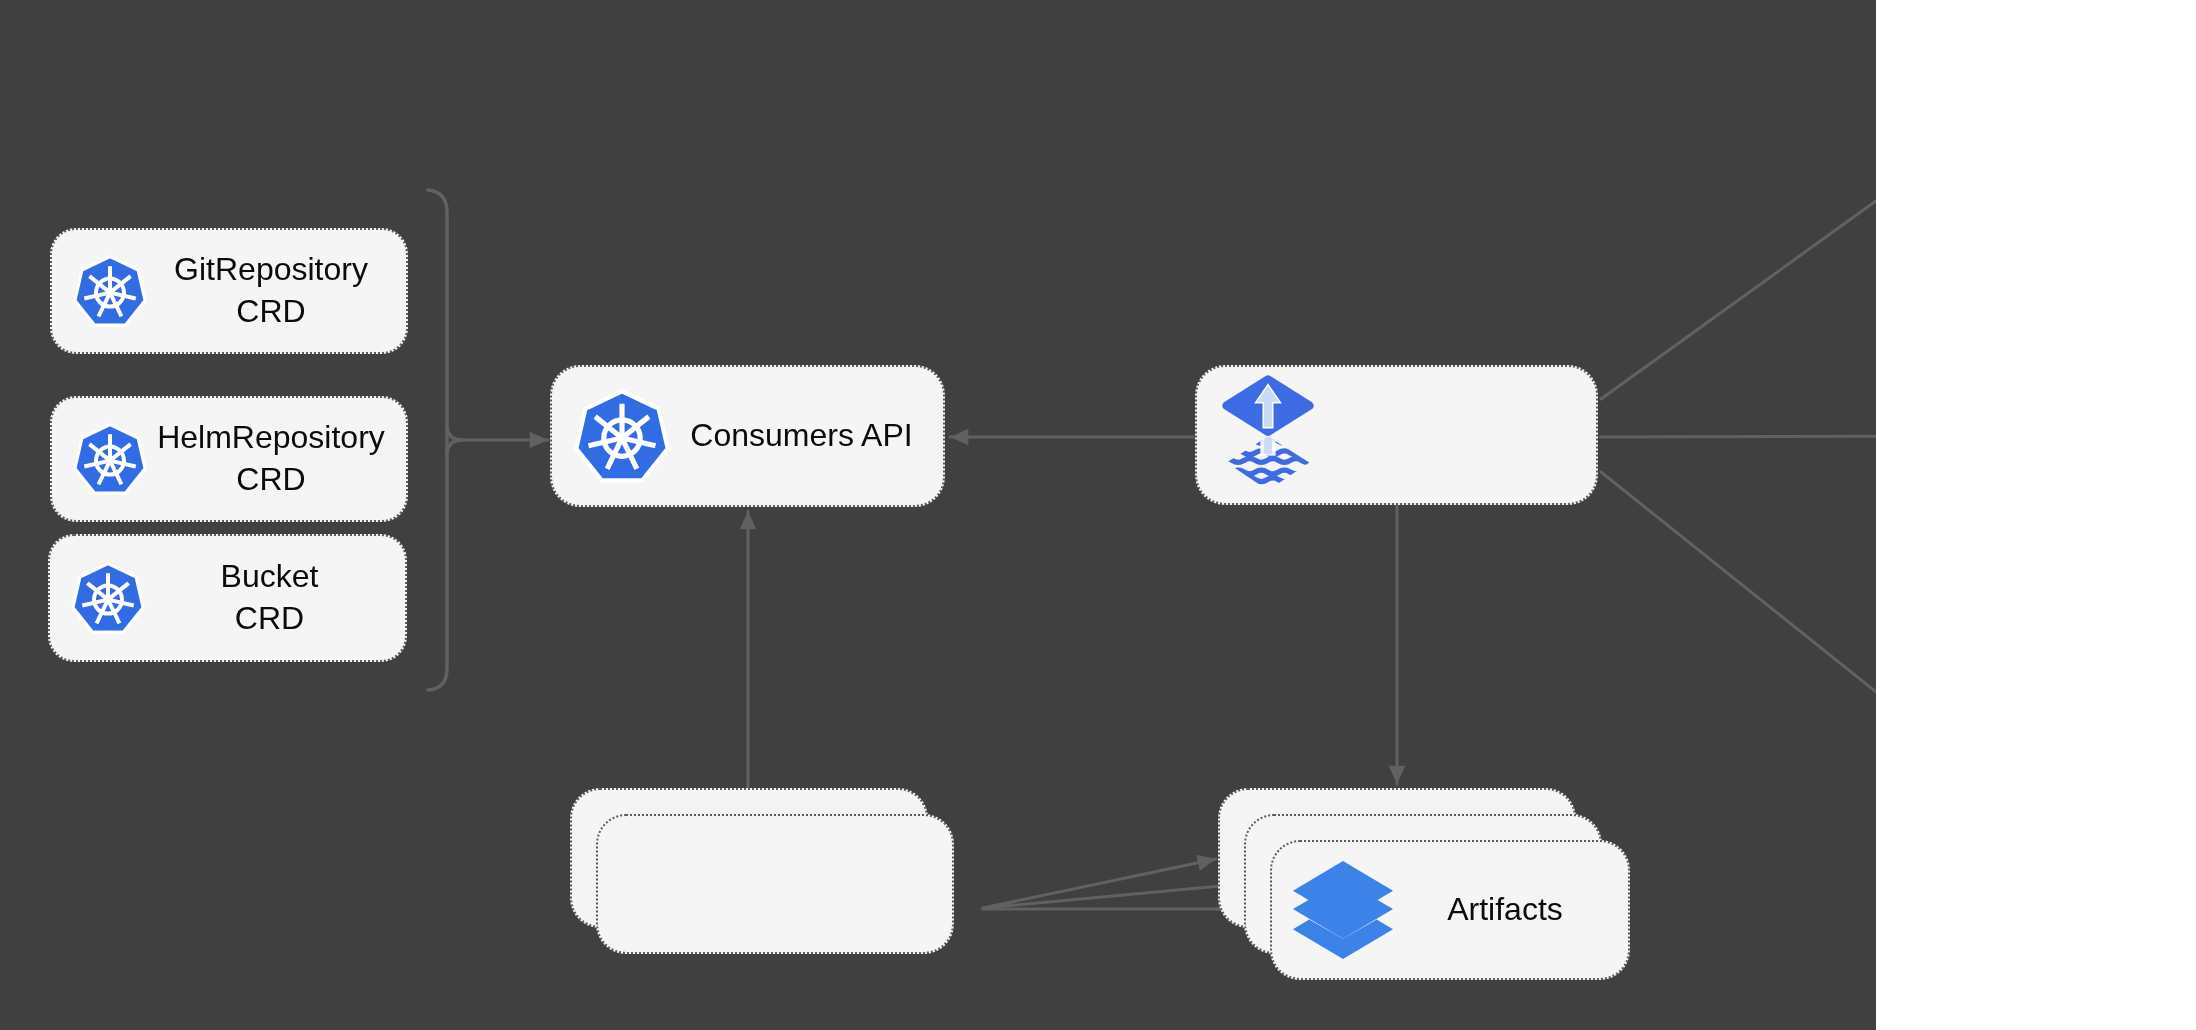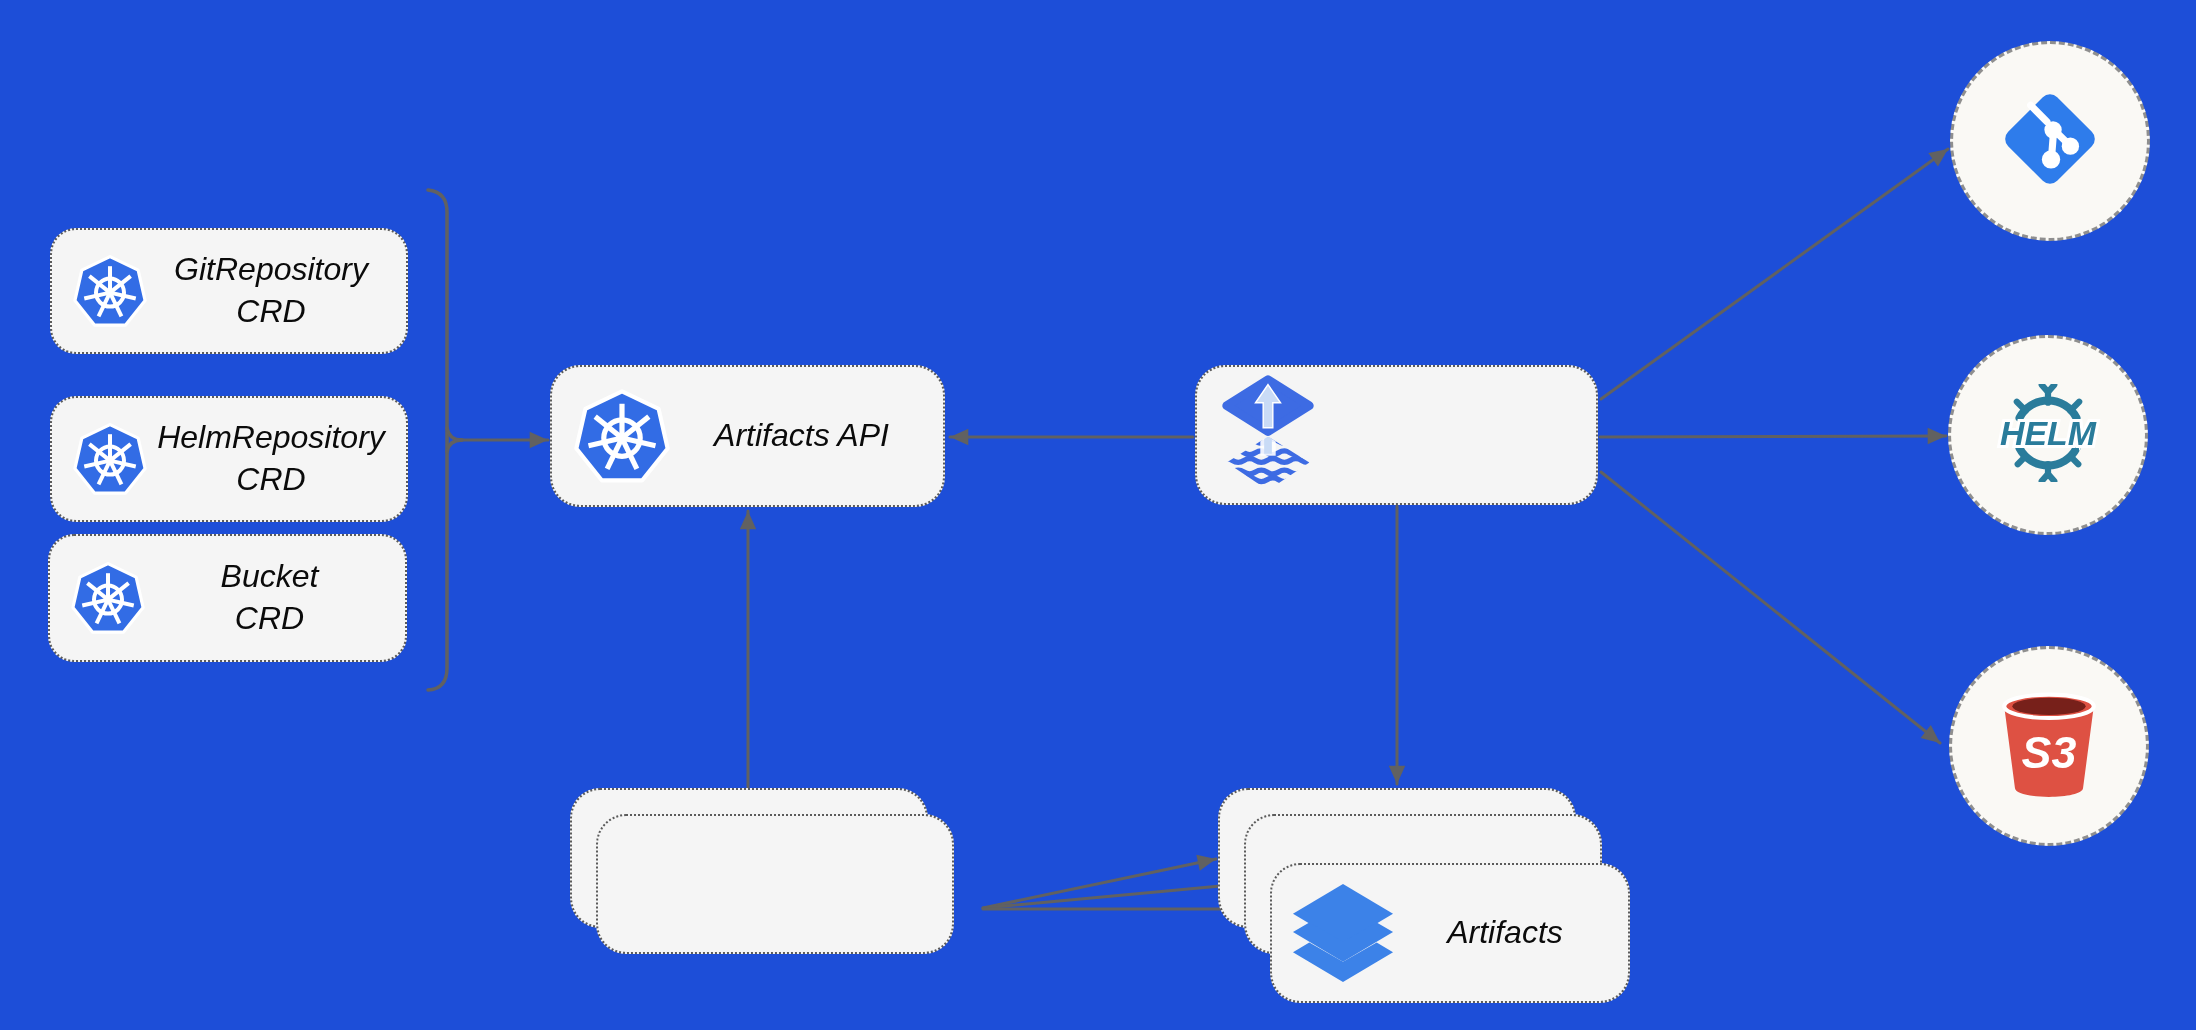--- a/index.html
+++ b/index.html
@@ -1,22 +1,21 @@
 <!DOCTYPE html>
 <html style="--kubernetes-blue: #326CE5; --flux-blue: #3D6BE3; --layers-blue: #3C82E8; --git-blue: #2E7CEB; --helm-teal: #2A7C9B; --s3-red: #DE5143; --s3-dark-red: #77201A; --node-fill: #F5F5F5; --node-border: #5B5B5B; --circle-fill: #FAF9F5; --circle-border: #8F8F8F; --edge-color: #616161;"><head>
 <meta charset="utf-8">
 <style>
   html,body{margin:0;padding:0;background:#ffffff;}
   .canvas{
     position:relative;
-    width:2196px;height:1030px;
-    background:#1d4ed8;
+    width:1876px;height:1030px;
+    background:#404040;
     font-family:"Liberation Sans", sans-serif;
     overflow:hidden;
-    font-style:italic;
   }
   svg.edges{position:absolute;left:0;top:0;width:2196px;height:1030px;}
   .edge{stroke:var(--edge-color);stroke-width:3;fill:none;stroke-linecap:round;}
   .bracket{stroke:var(--edge-color);stroke-width:3.5;fill:none;stroke-linecap:round;}
   .arrowhead{fill:var(--edge-color);}
 
   .node{
     position:absolute;
     background:var(--node-fill);
     border:2.5px dotted var(--node-border);
@@ -204,37 +203,37 @@
     <div class="label">Bucket
 CRD</div>
   </div>
 
   <div class="node" style="left:550px;top:365px;width:395px;height:142px">
     <span class="icon">
       <svg width="104" height="104">
           <use href="#sym-k8s"></use>
         </svg>
     </span>
-    <div class="label">Artifacts API</div>
+    <div class="label">Consumers API</div>
   </div>
 
   <div class="node" style="left:1195px;top:365px;width:403px;height:140px">
     <span class="icon">
       <svg width="106" height="125">
           <use href="#sym-flux"></use>
         </svg>
     </span>
   </div>
 
   <div class="stack-shadow" style="left:570px;top:788px;width:358px;height:140px"></div>
   <div class="stack-shadow" style="left:596px;top:814px;width:358px;height:140px"></div>
 
   <div class="stack-shadow" style="left:1218px;top:788px;width:358px;height:140px"></div>
   <div class="stack-shadow" style="left:1244px;top:814px;width:358px;height:140px"></div>
-  <div class="node" style="left:1270px;top:863px;width:360px;height:140px">
+  <div class="node" style="left:1270px;top:840px;width:360px;height:140px">
     <span class="icon">
       <svg width="106" height="102">
           <use href="#sym-layers"></use>
         </svg>
     </span>
     <div class="label">Artifacts</div>
   </div>
 
   <div class="ext-circle" style="left:1950px;top:41px">
     <span class="icon">

